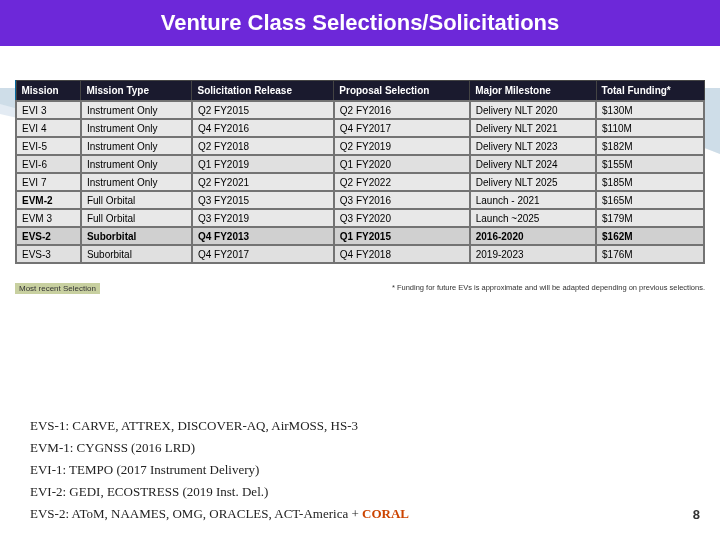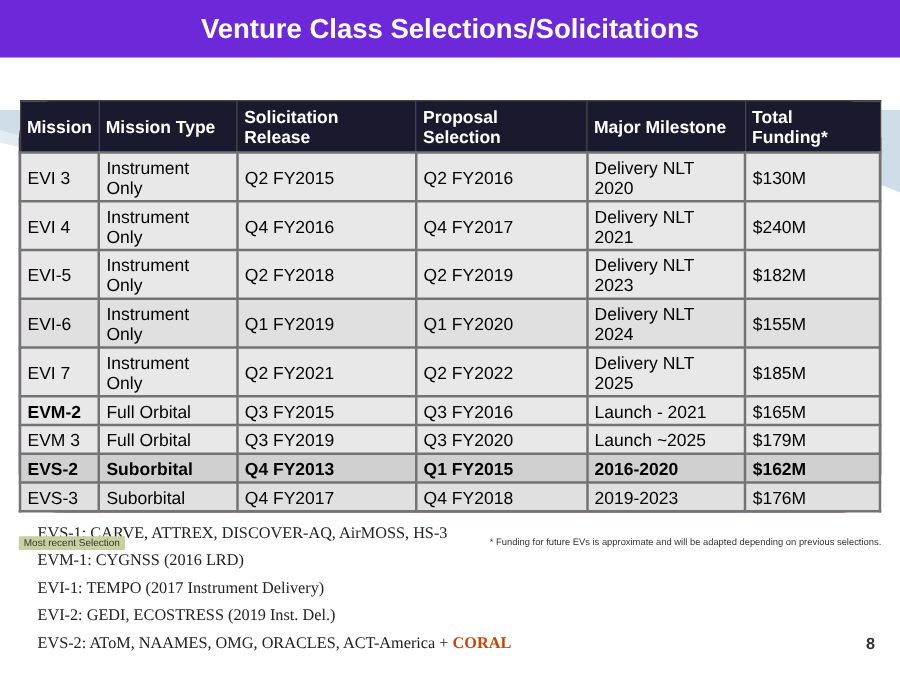--- a/index.html
+++ b/index.html
@@ -44,23 +44,22 @@
       z-index: 0;
     }
     .wave-bg svg {
       width: 100%;
       height: 100%;
     }
 
     table {
       width: 100%;
       border-collapse: collapse;
-      font-size: 14px;
-      background: #4c1d95;
-      border-radius: 31px;
+      font-size: 10px;
+      background: #0369a1;
     }
 
     table thead tr {
       background: #1a1a2e;
       color: white;
     }
     table thead tr th {
       padding: 4px 5px;
       text-align: left;
       font-weight: bold;
@@ -146,21 +145,21 @@
           <td>Q2 FY2016</td>
           <td>Delivery NLT 2020</td>
           <td>$130M</td>
         </tr>
         <tr class="row-group-ev">
           <td>EVI 4</td>
           <td>Instrument Only</td>
           <td>Q4 FY2016</td>
           <td>Q4 FY2017</td>
           <td>Delivery NLT 2021</td>
-          <td>$240M</td>
+          <td>$110M</td>
         </tr>
         <tr class="row-group-ev">
           <td>EVI-5</td>
           <td>Instrument Only</td>
           <td>Q2 FY2018</td>
           <td>Q2 FY2019</td>
           <td>Delivery NLT 2023</td>
           <td>$182M</td>
         </tr>
         <tr class="row-group-ev-dark">

